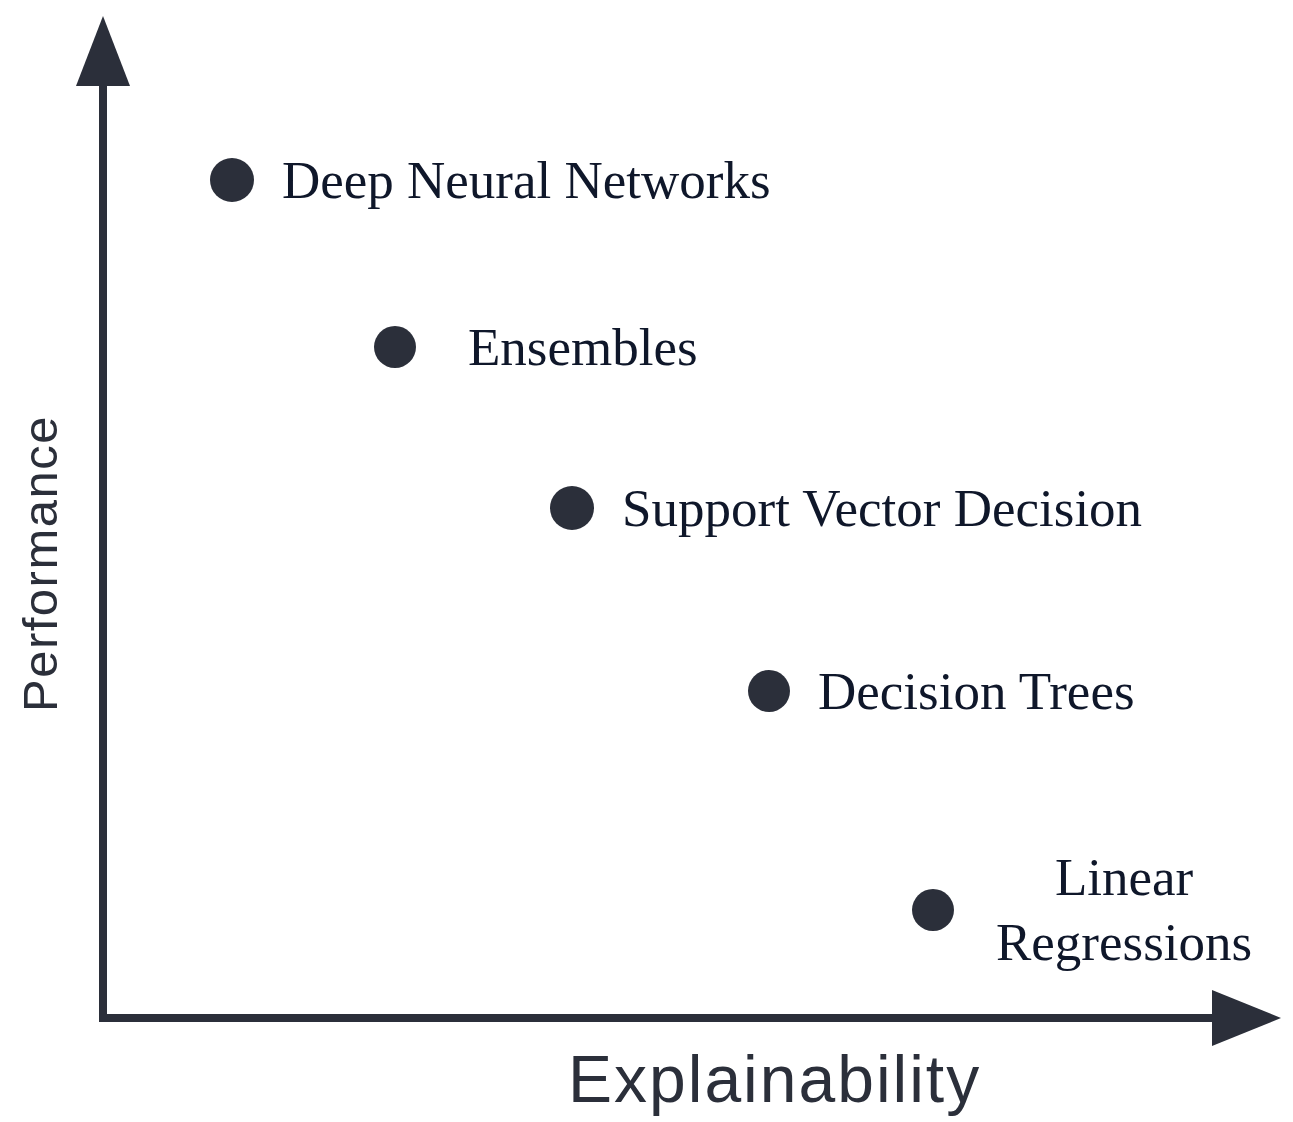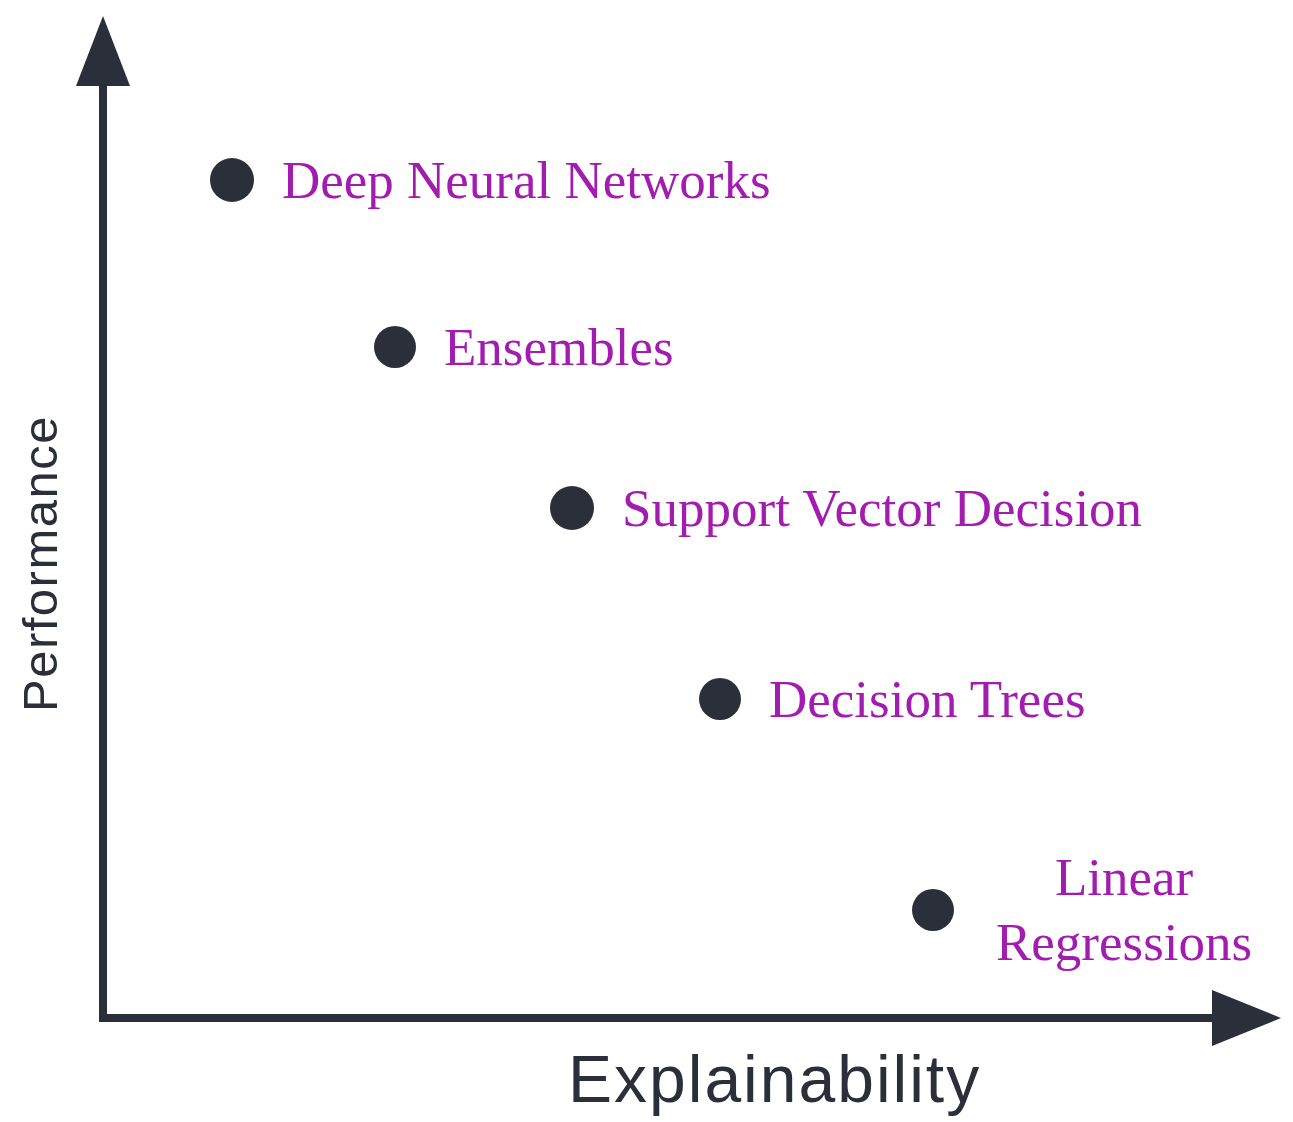--- a/index.html
+++ b/index.html
@@ -56,21 +56,21 @@
     position: absolute;
     display: flex;
     align-items: center;
   }
   .dot {
     flex: 0 0 auto;
     border-radius: 50%;
     background: #2b2f3a;
   }
   .point-label {
-    color: #a21caf;
+    color: #0f172a;
     font-family: "Liberation Serif", "DejaVu Serif", serif;
     font-size: 53px;
     line-height: 1.22;
     white-space: pre-line;
     margin-left: 28px;
   }
   .point-group.wrap .point-label {
     white-space: pre-line;
     margin-left: 42px;
     text-align: center;
@@ -94,31 +94,31 @@
 
   <div class="axis-title" id="ylabel">Performance</div>
 
   <div class="axis-title" id="xlabel">Explainability</div>
 
   <div class="point-group" style="left:210px; top:148px;">
     <span class="dot" style="width:44px; height:44px;"></span>
     <span class="point-label">Deep Neural Networks</span>
   </div>
 
-  <div class="point-group" style="left:374px; top:315px;">
+  <div class="point-group" style="left:374px; top:315px;gap:24px;">
     <span class="dot" style="width:42px; height:42px;"></span>
     <span class="point-label">Ensembles</span>
   </div>
 
   <div class="point-group" style="left:550px; top:476px;">
     <span class="dot" style="width:44px; height:44px;"></span>
     <span class="point-label">Support Vector Decision</span>
   </div>
 
-  <div class="point-group" style="left:699px; top:659px;margin-top:8px;">
+  <div class="point-group" style="left:748px; top:659px;">
     <span class="dot" style="width:42px; height:42px;"></span>
     <span class="point-label">Decision Trees</span>
   </div>
 
   <div class="point-group wrap" style="left:912px; top:845px;">
     <span class="dot" style="width:42px; height:42px;"></span>
     <span class="point-label">Linear
 Regressions</span>
   </div>
 

